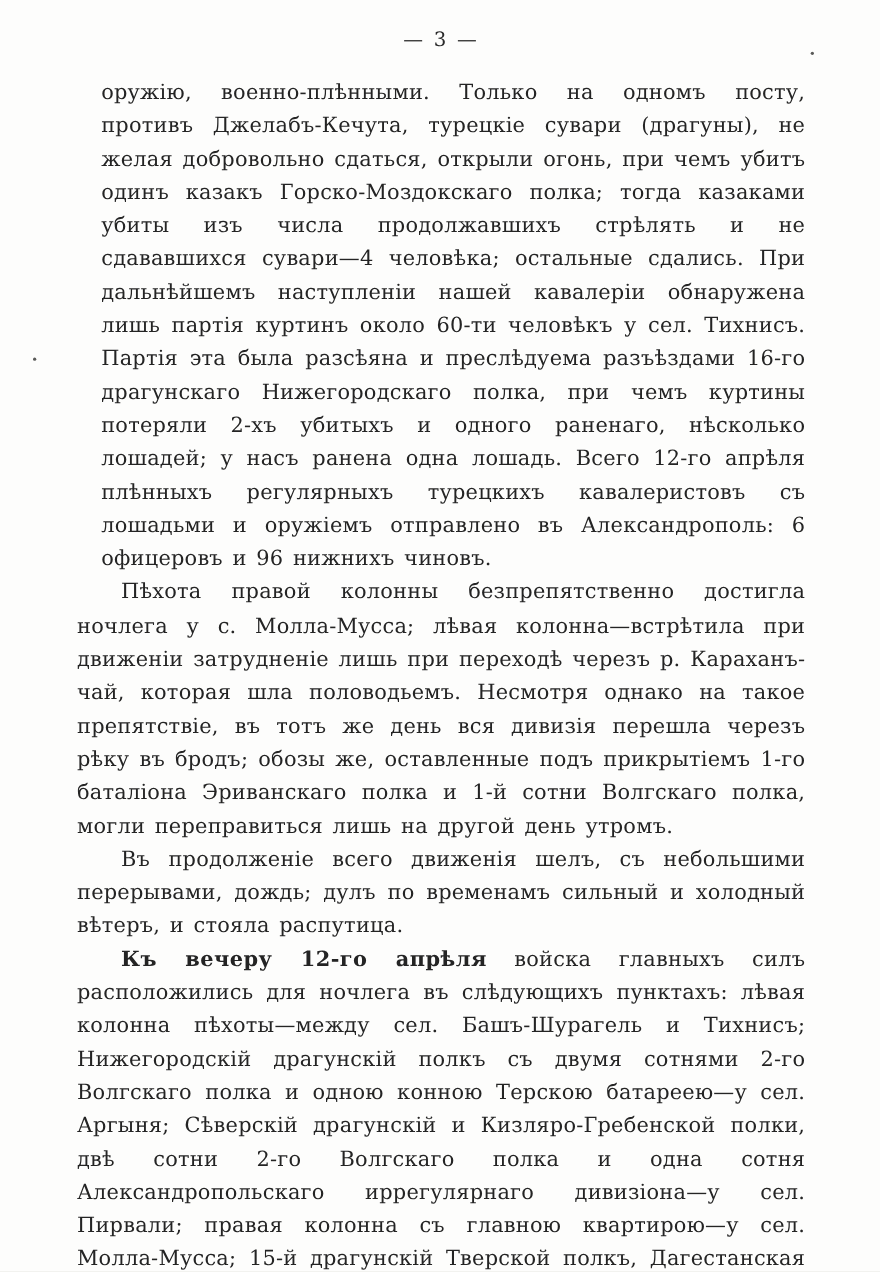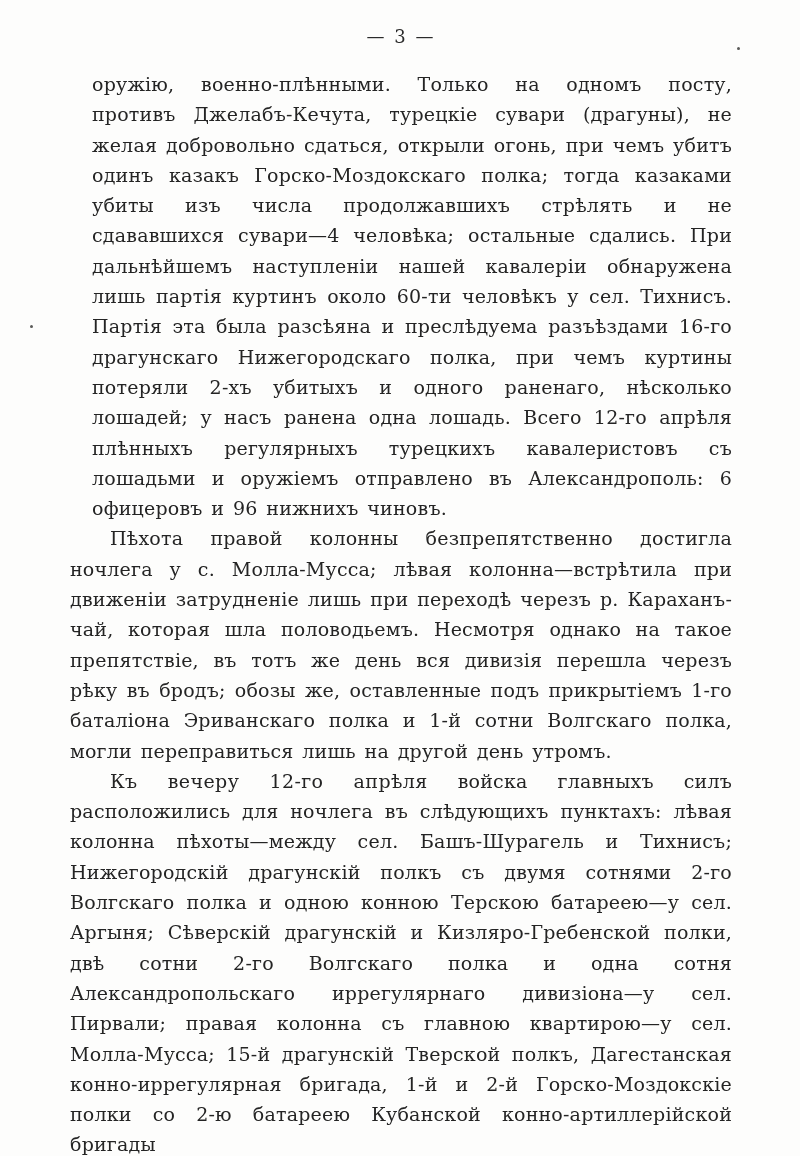--- a/index.html
+++ b/index.html
@@ -35,21 +35,21 @@
   }
   .para {
     margin: 0;
     text-indent: 40px;
   }
   .para.no-indent {
     text-indent: 0;
     margin-left: 22px;
   }
   .para strong {
-    font-weight: 400;
+    font-weight: 700;
     letter-spacing: 0.4px;
   }
   .speck {
     position: absolute;
     background: #5a5a58;
     border-radius: 50%;
   }
   .speck-1 { top: 47px; right: 60px; width: 3px; height: 3px; }
   .speck-2 { top: 325px; left: 30px; width: 3px; height: 3px; }
 </style>
@@ -59,20 +59,21 @@
 <div class="page">
 
   <div class="page-header">— 3 —</div>
 
   <div class="text-block">
 
     <p class="para no-indent">оружію, военно-плѣнными. Только на одномъ посту, противъ Джелабъ-Кечута, турецкіе сувари (драгуны), не желая добровольно сдаться, открыли огонь, при чемъ убитъ одинъ казакъ Горско-Моздокскаго полка; тогда казаками убиты изъ числа продолжавшихъ стрѣлять и не сдававшихся сувари—4 человѣка; остальные сдались. При дальнѣйшемъ наступленіи нашей кавалеріи обнаружена лишь партія куртинъ около 60-ти человѣкъ у сел. Тихнисъ. Партія эта была разсѣяна и преслѣдуема разъѣздами 16-го драгунскаго Нижегородскаго полка, при чемъ куртины потеряли 2-хъ убитыхъ и одного раненаго, нѣсколько лошадей; у насъ ранена одна лошадь. Всего 12-го апрѣля плѣнныхъ регулярныхъ турецкихъ кавалеристовъ съ лошадьми и оружіемъ отправлено въ Александрополь: 6 офицеровъ и 96 нижнихъ чиновъ.</p>
 
     <p class="para">Пѣхота правой колонны безпрепятственно достигла ночлега у с. Молла-Мусса; лѣвая колонна—встрѣтила при движеніи затрудненіе лишь при переходѣ черезъ р. Караханъ-чай, которая шла половодьемъ. Несмотря однако на такое препятствіе, въ тотъ же день вся дивизія перешла черезъ рѣку въ бродъ; обозы же, оставленные подъ прикрытіемъ 1-го баталіона Эриванскаго полка и 1-й сотни Волгскаго полка, могли переправиться лишь на другой день утромъ.</p>
 
+    <p class="para">Въ продолженіе всего движенія шелъ, съ небольшими перерывами, дождь; дулъ по временамъ сильный и холодный вѣтеръ, и стояла распутица.</p>
 
     <p class="para"><strong>Къ вечеру 12-го апрѣля</strong><span> войска главныхъ силъ расположились для ночлега въ слѣдующихъ пунктахъ: лѣвая колонна пѣхоты—между сел. Башъ-Шурагель и Тихнисъ; Нижегородскій драгунскій полкъ съ двумя сотнями 2-го Волгскаго полка и одною конною Терскою батареею—у сел. Аргыня; Сѣверскій драгунскій и Кизляро-Гребенской полки, двѣ сотни 2-го Волгскаго полка и одна сотня Александропольскаго иррегулярнаго дивизіона—у сел. Пирвали; правая колонна съ главною квартирою—у сел. Молла-Мусса; 15-й драгунскій Тверской полкъ, Дагестанская конно-иррегулярная бригада, 1-й и 2-й Горско-Моздокскіе полки со 2-ю батареею Кубанской конно-артиллерійской бригады</span></p>
 
   </div>
 
   <span class="speck speck-1"></span>
   <span class="speck speck-2"></span>
 
 </div>
 

